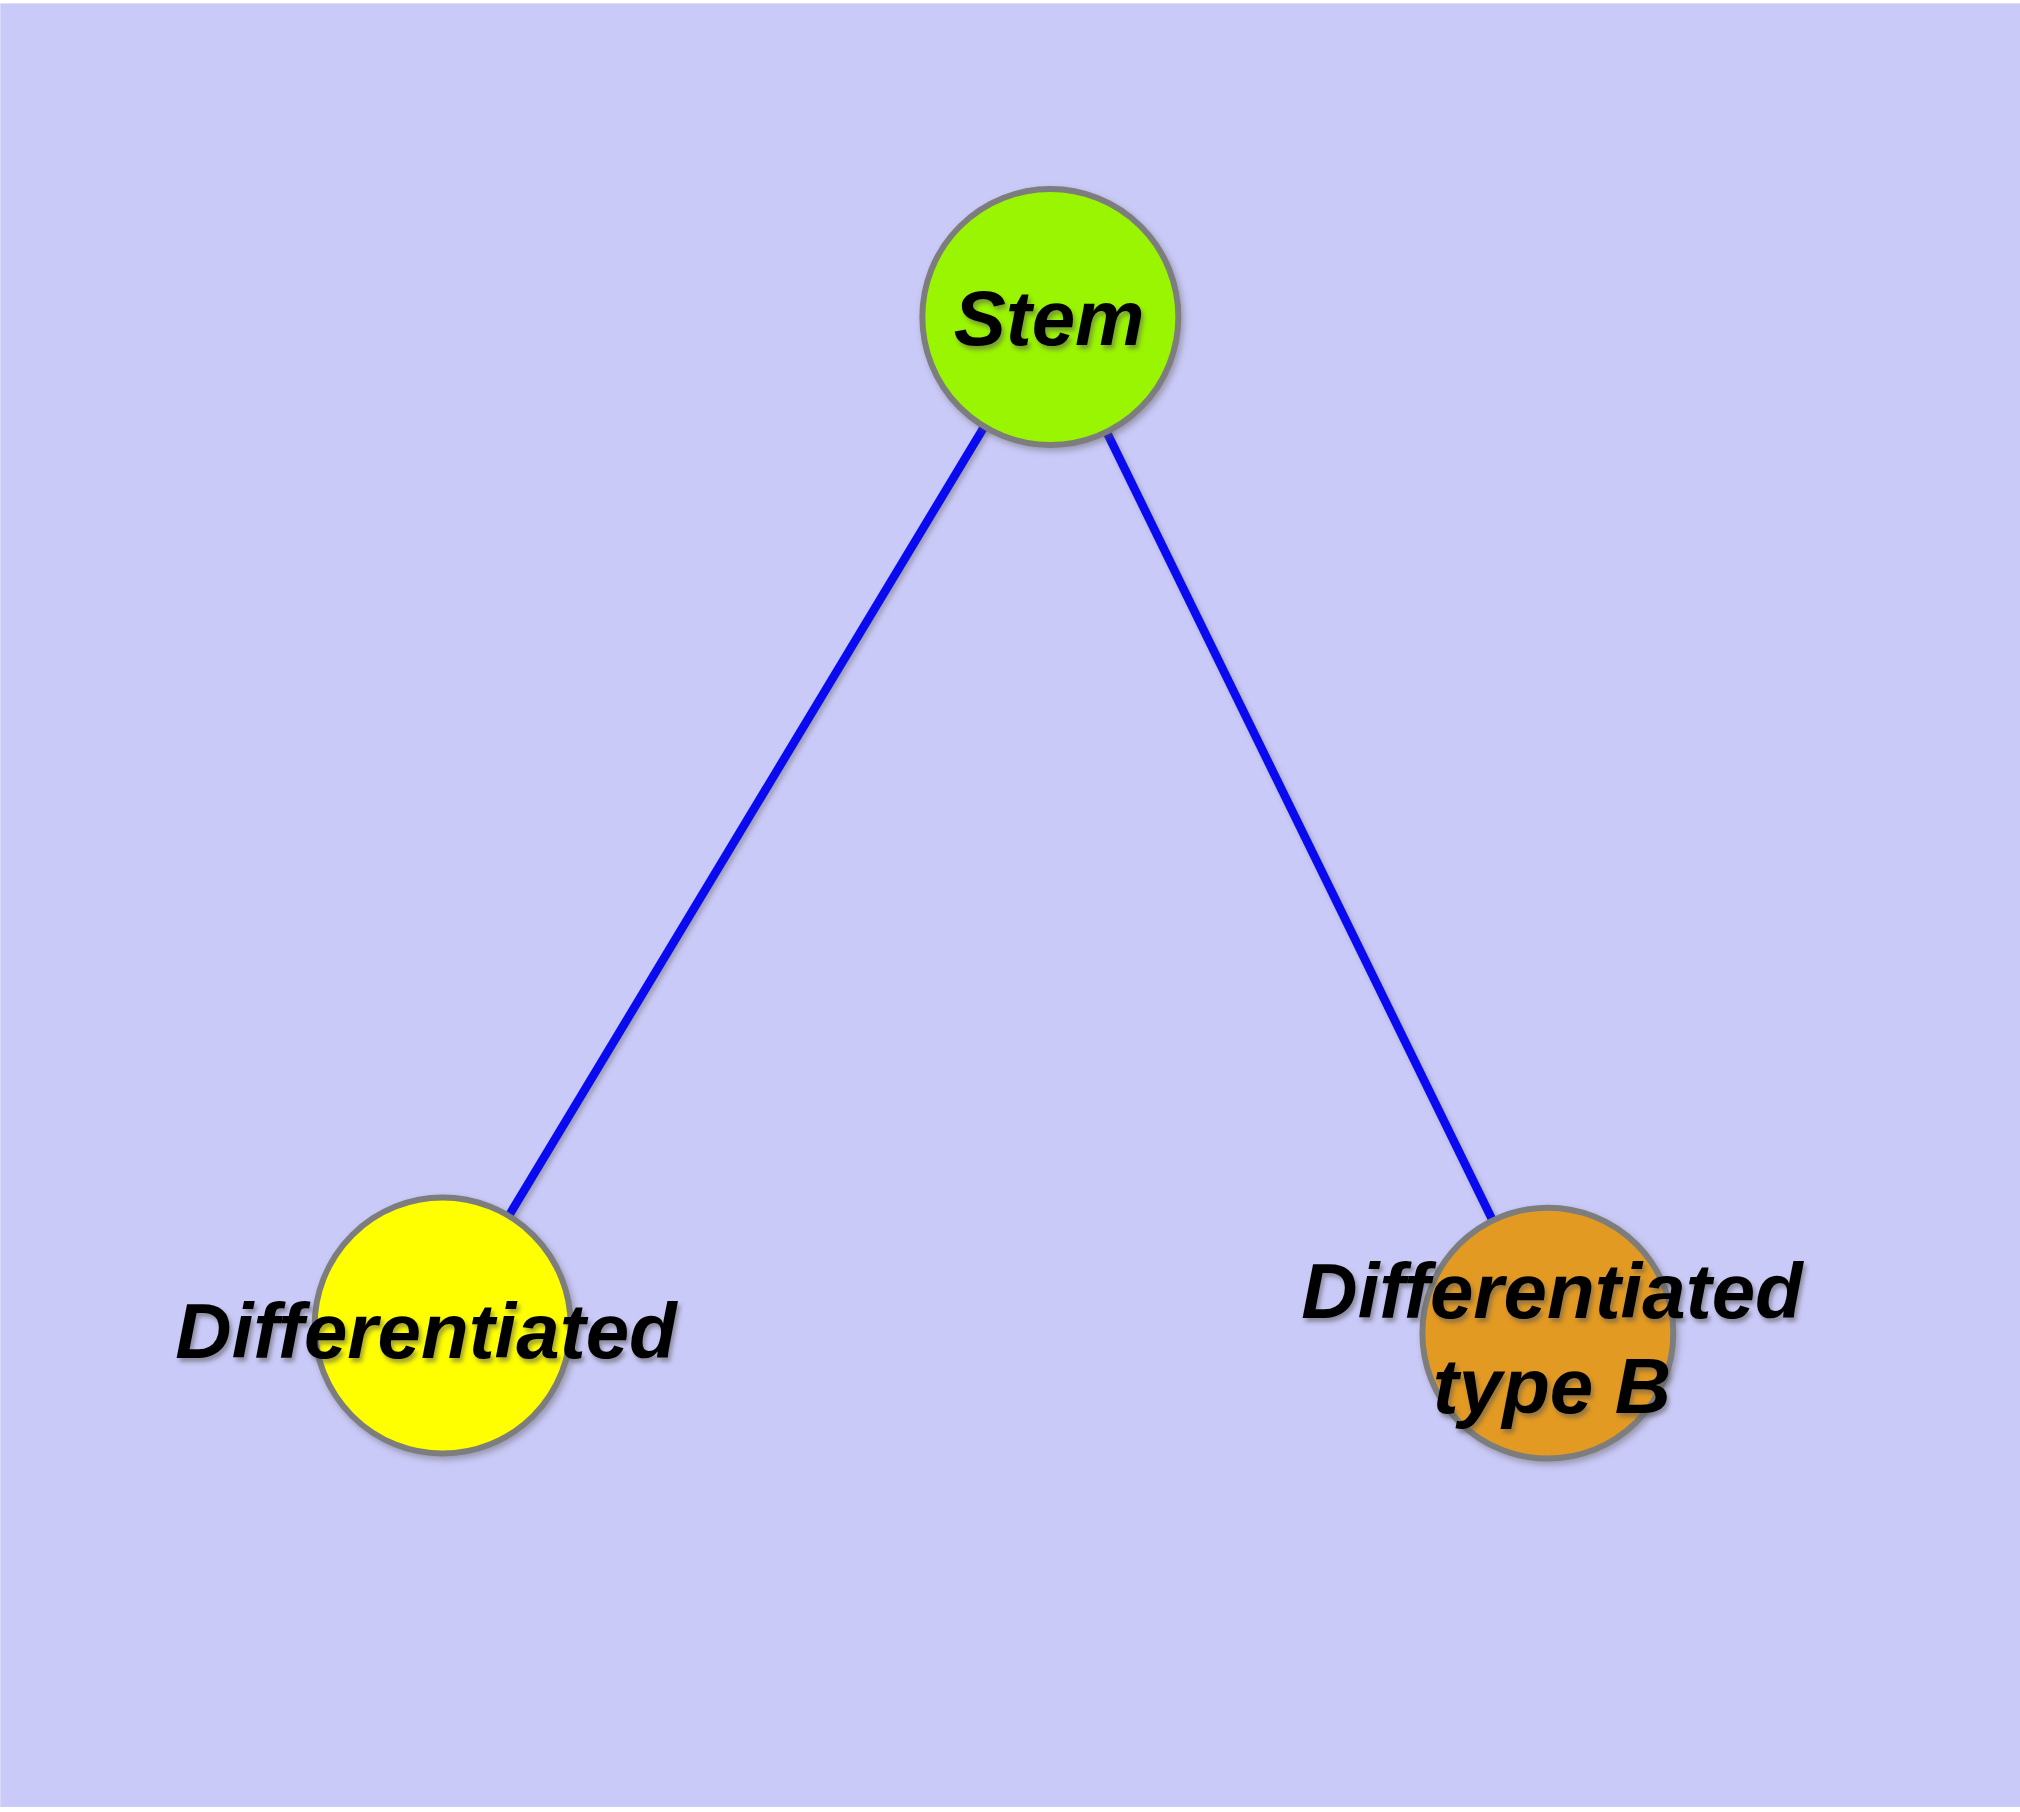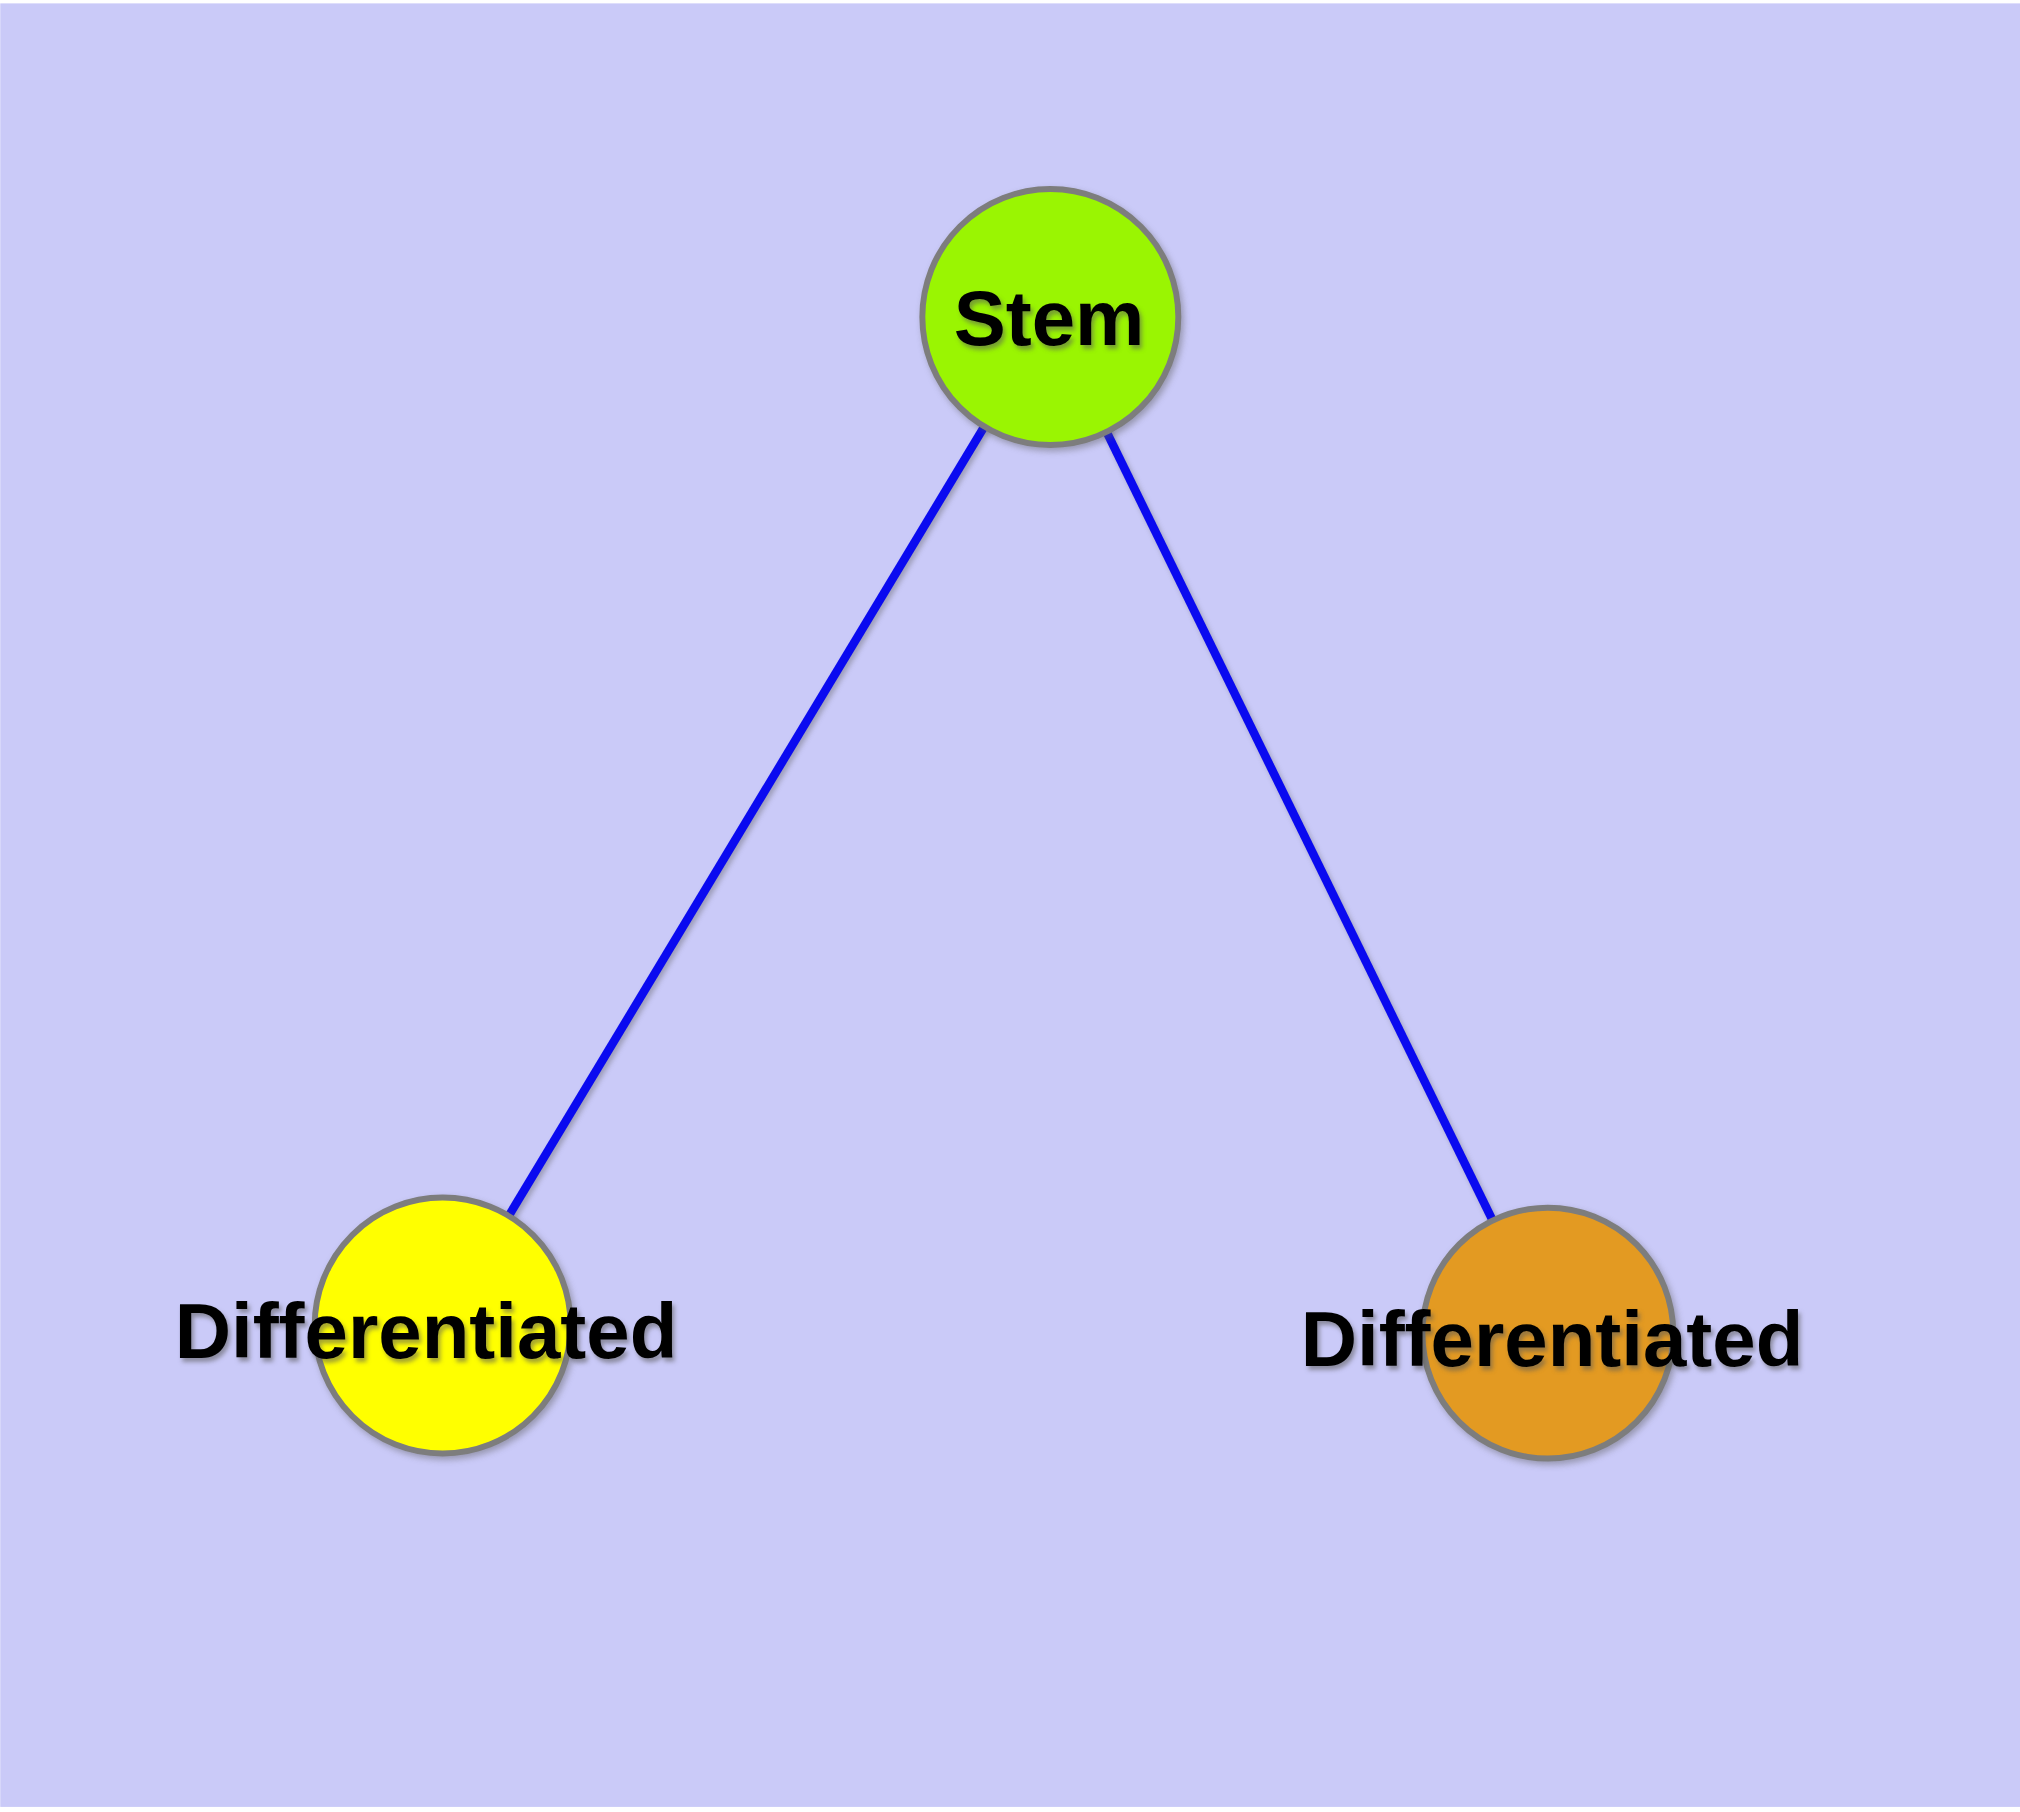--- a/index.html
+++ b/index.html
@@ -33,20 +33,21 @@
     position: absolute;
     transform: translate(-50%, -50%);
     text-align: center;
     color: #000000;
     font-weight: bold;
     font-size: 78px;
     line-height: 95px;
     white-space: nowrap;
     text-shadow: 2.5px 4.2px 4.2px rgba(90, 90, 90, 0.55);
     pointer-events: none;
+    font-style: italic;
   }
   .node-label .label-line {
     display: block;
   }
 </style>
 </head>
 <body>
 
 <div id="stage">
 
@@ -68,16 +69,17 @@
   <div class="node-label" style="left: 1049px; top: 318px;">
     <span class="label-line">Stem</span>
   </div>
 
   <div class="node-label" style="left: 426px; top: 1331px;">
     <span class="label-line">Differentiated</span>
   </div>
 
   <div class="node-label" style="left: 1552px; top: 1339px;">
     <span class="label-line">Differentiated</span>
+    <span class="label-line">type B</span>
   </div>
 
 </div>
 
 
 </body></html>

